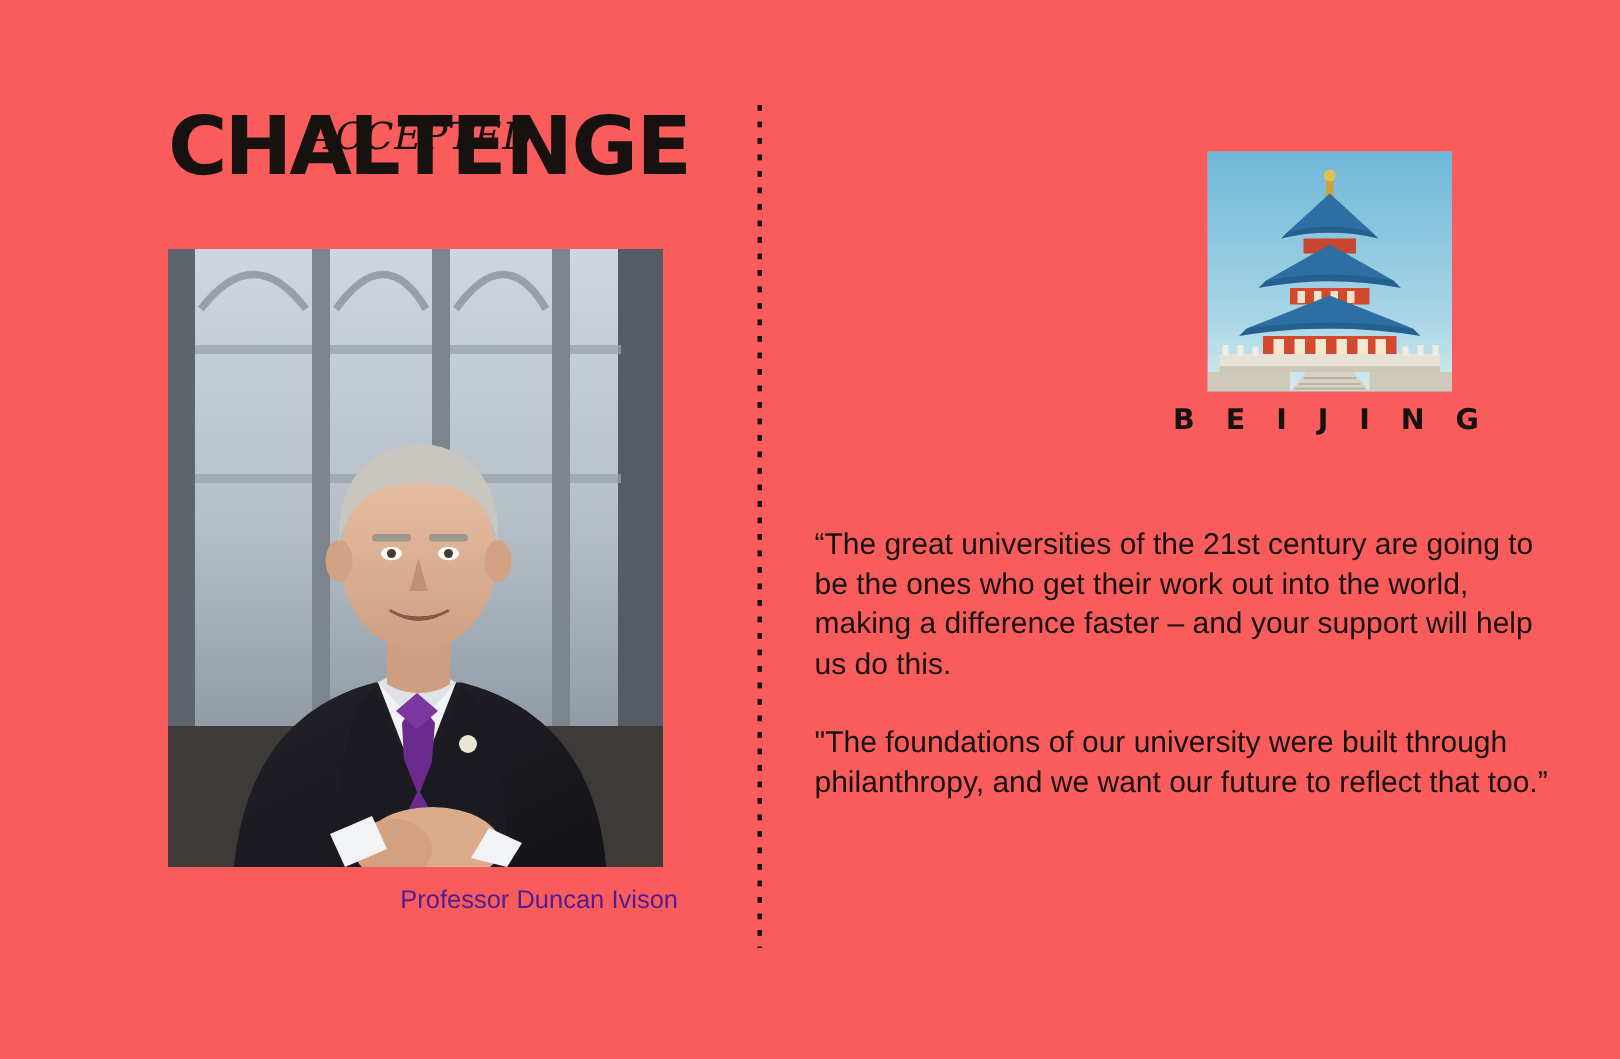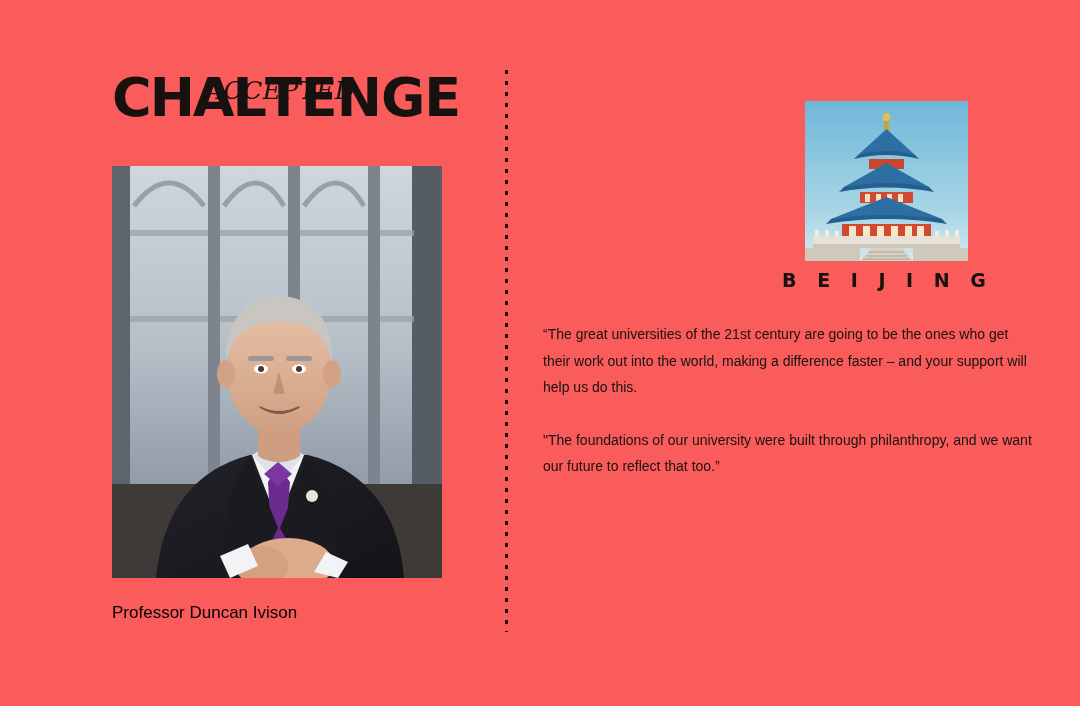--- a/index.html
+++ b/index.html
@@ -74,26 +74,26 @@
   }
   .portrait-svg {
     display: block;
     width: 330px;
     height: 412px;
   }
 
   .caption {
     position: absolute;
     left: 112px;
-    top: 600px;
+    top: 587px;
     width: 340px;
-    color: #000000;
+    color: #4c1d95;
     font-size: 17px;
     line-height: 26px;
-    text-align: left;
+    text-align: right;
   }
   .caption .line {
     display: block;
     white-space: nowrap;
   }
 
   
   .divider {
     position: absolute;
     left: 505px;
@@ -145,24 +145,24 @@
     font-family: "DejaVu Sans", sans-serif;
     font-weight: bold;
     font-size: 19px;
     letter-spacing: 7px;
     color: #17120f;
   }
 
   .quote-block {
     position: absolute;
     left: 38px;
-    top: 288px;
+    top: 317px;
     width: 495px;
     color: #17120f;
-    font-size: 14px;
+    font-size: 20px;
     line-height: 26.5px;
   }
   .quote-para {
     margin: 0 0 26px 0;
   }
   .quote-para:last-child {
     margin-bottom: 0;
   }
 </style>
 </head>

